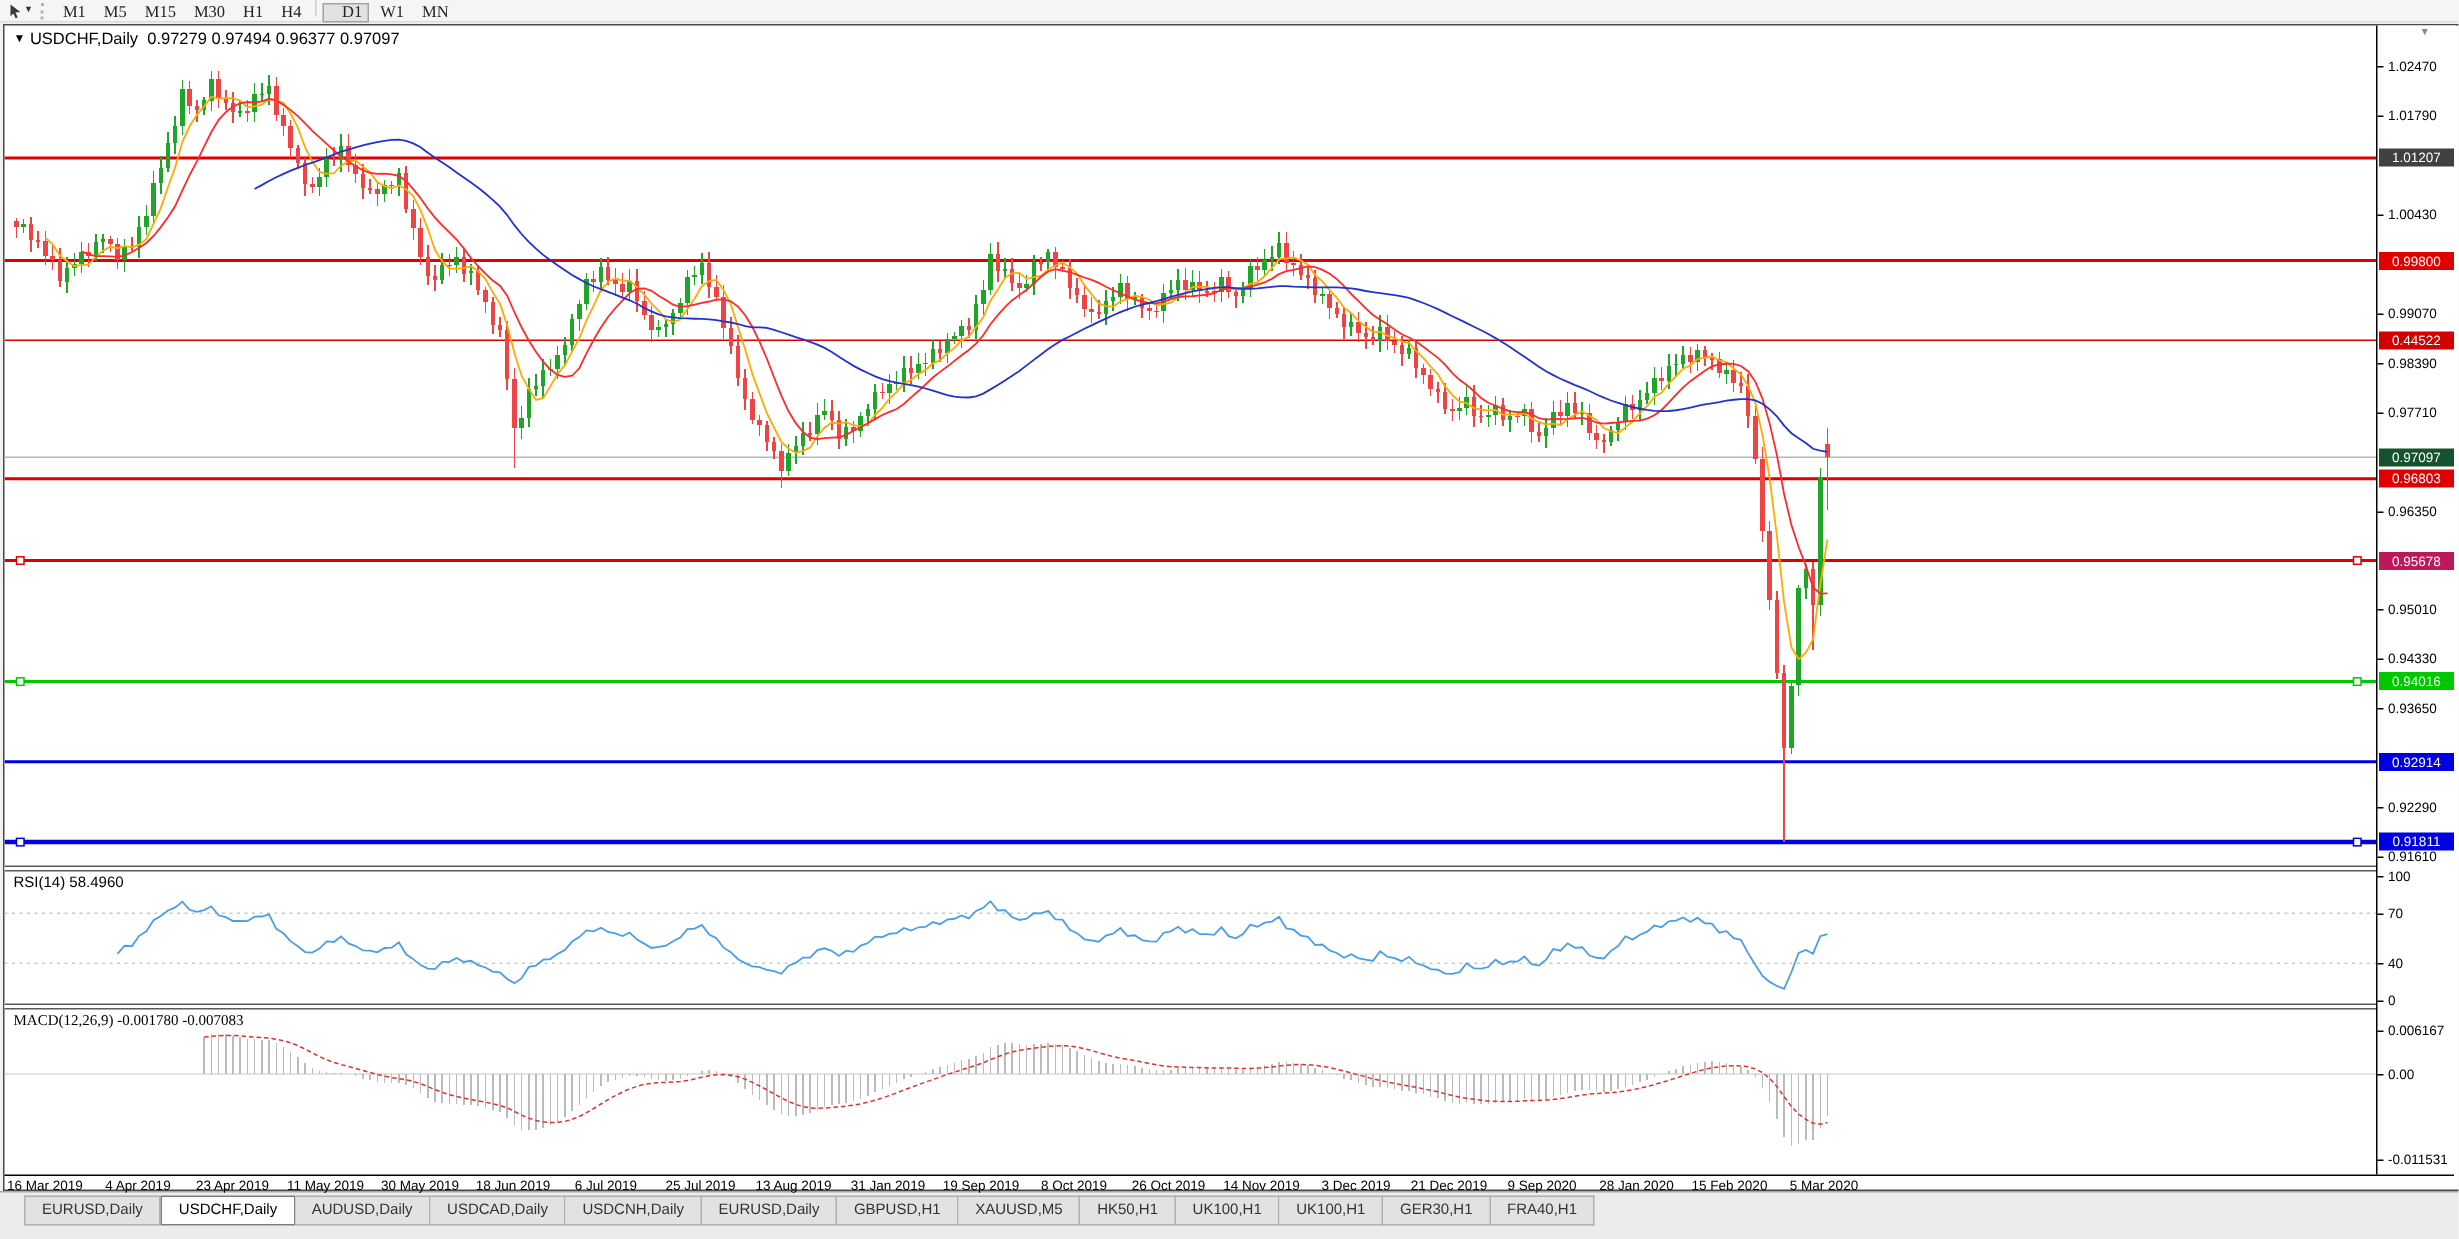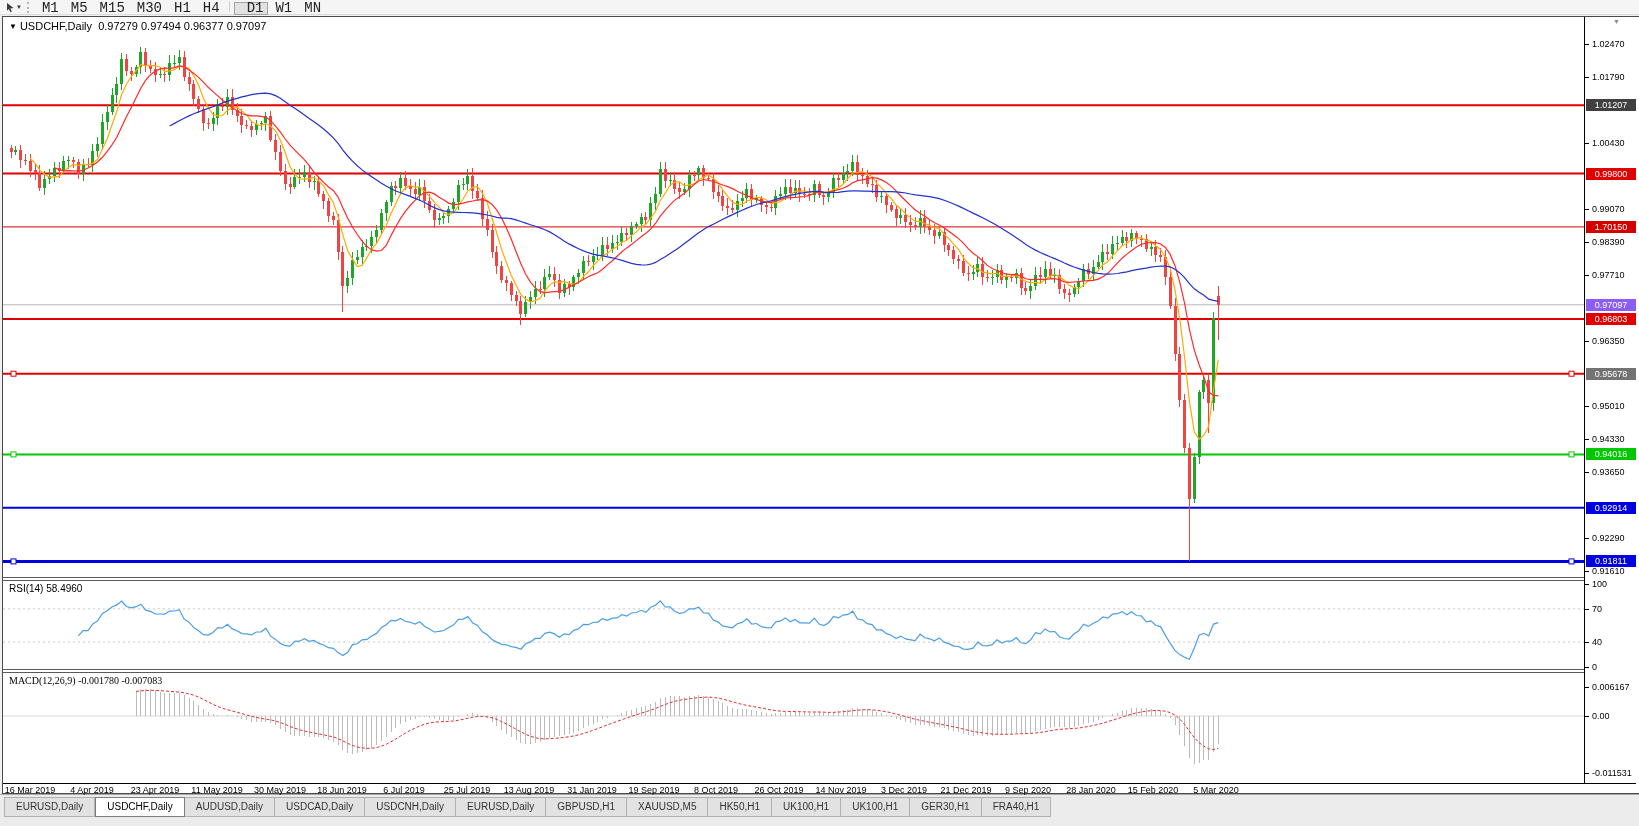--- a/index.html
+++ b/index.html
@@ -4,40 +4,40 @@
 <style>
   html,body{margin:0;padding:0;}
   body{width:1639px;height:826px;background:#f0f0f0;font-family:"Liberation Sans",sans-serif;overflow:hidden;position:relative;}
 
   
   .toolbar{position:absolute;left:0;top:0;width:1639px;height:15px;background:#f5f5f5;border-bottom:1px solid #dcdcdc;display:flex;align-items:center;padding-left:3px;box-sizing:border-box;}
   .tool-icon{display:flex;align-items:center;height:13px;padding:0 2px;cursor:default;}
   .tool-icon .caret{font-size:6px;color:#333;margin-left:1px;}
   .grip{width:3px;height:11px;border-left:2px dotted #b5b5b5;margin:0 4px 0 3px;}
   .vsep{width:1px;height:11px;background:#cfcfcf;margin:0 3px;display:inline-block;}
-  .tf-btn{font-family:Liberation Mono, monospace;font-size:14px;color:#222;background:transparent;border:1px solid transparent;height:13px;line-height:11px;padding:0 4px;margin:0 1px;cursor:default;}
+  .tf-btn{font-family:Liberation Serif, serif;font-size:11px;color:#222;background:transparent;border:1px solid transparent;height:13px;line-height:11px;padding:0 4px;margin:0 1px;cursor:default;}
   .tf-btn.active{background:#e2e2e2;border:1px solid #a3a3a3;padding-left:12px;}
 
   
   .window{position:absolute;left:2px;top:16px;width:1633px;height:776px;background:#ffffff;border:1px solid #4a4a4a;box-sizing:content-box;padding-left:17px;}
   .window svg{position:absolute;left:0;}
   .chart-title{position:absolute;left:6px;top:3px;font-size:11px;color:#000;z-index:5;white-space:pre;}
   .chart-title .tri{font-size:8px;vertical-align:1px;margin-right:3px;}
   .panel-label{position:absolute;left:6px;font-size:10px;color:#000;z-index:5;white-space:pre;}
   .divider{position:absolute;left:0;width:1633px;height:4px;background:#ffffff;border-top:1px solid #5a5a5a;border-bottom:1px solid #5a5a5a;box-sizing:border-box;z-index:4;}
   .axis-col{position:absolute;left:1581px;top:0;width:52px;height:766px;border-left:1px solid #000;z-index:6;background:#fff;}
   .tickdash{position:absolute;left:0;width:4px;height:1px;background:#000;}
   .ticklabel{position:absolute;left:7px;font-size:9px;color:#000;white-space:nowrap;}
   .badge{position:absolute;left:1px;width:50px;height:12px;font-size:9px;line-height:12px;color:#fff;text-align:center;white-space:nowrap;}
   .bottom-line{position:absolute;left:0;top:766px;width:1633px;height:1px;background:#000;z-index:7;}
   .date-label{position:absolute;top:768px;width:70px;margin-left:-35px;text-align:center;font-size:9px;color:#000;white-space:nowrap;z-index:6;}
   .shift-marker{position:absolute;top:1px;font-size:7px;color:#8a8a8a;z-index:6;}
 
   
-  .tabbar{position:absolute;left:0;top:794px;width:1639px;height:32px;background:#ececec;border-top:1px solid #a8a8a8;display:flex;align-items:flex-start;padding:2px 0 0 4px;box-sizing:border-box;}
+  .tabbar{position:absolute;left:0;top:794px;width:1639px;height:32px;background:#ececec;border-top:1px solid #a8a8a8;display:flex;align-items:flex-start;padding:2px 0 0 16px;box-sizing:border-box;}
   .tab{height:18px;line-height:17px;font-size:10px;padding:0 11px;background:#e2e2e2;border:1px solid #b0b0b0;border-left-width:0;color:#333;white-space:nowrap;cursor:default;}
   .tab:first-child{border-left-width:1px;}
   .tab.active{background:#ffffff;border-color:#7d7d7d;border-left-width:1px;color:#000;}
 </style>
 </head>
 <body>
 
 <div class="toolbar">
   <span class="tool-icon">
     <svg width="10" height="11">
@@ -391,27 +391,27 @@
       <div class="tickdash" style="top:422px"></div>
       <div class="ticklabel" style="top:417px">0.94330</div>
       <div class="tickdash" style="top:455px"></div>
       <div class="ticklabel" style="top:450px">0.93650</div>
       <div class="tickdash" style="top:521px"></div>
       <div class="ticklabel" style="top:516px">0.92290</div>
       <div class="tickdash" style="top:554px"></div>
       <div class="ticklabel" style="top:549px">0.91610</div>
       <div class="badge" style="top:82px;background:#404040">1.01207</div>
       <div class="badge" style="top:151px;background:#e00000">0.99800</div>
-      <div class="badge" style="top:204px;background:#d40000">1.70150</div>
+      <div class="badge" style="top:204px;background:#d40000">0.44522</div>
       <div class="badge" style="top:296px;background:#e00000">0.96803</div>
-      <div class="badge" style="top:351px;background:#737373">0.95678</div>
+      <div class="badge" style="top:351px;background:#be185d">0.95678</div>
       <div class="badge" style="top:431px;background:#00c800">0.94016</div>
       <div class="badge" style="top:485px;background:#0000e0">0.92914</div>
       <div class="badge" style="top:538px;background:#0000e0">0.91811</div>
-      <div class="badge" style="top:282px;background:#8b5cf6">0.97097</div>
+      <div class="badge" style="top:282px;background:#14532d">0.97097</div>
       <div class="tickdash" style="top:567px"></div>
       <div class="ticklabel" style="top:562px">100</div>
       <div class="tickdash" style="top:592px"></div>
       <div class="ticklabel" style="top:587px">70</div>
       <div class="tickdash" style="top:625px"></div>
       <div class="ticklabel" style="top:620px">40</div>
       <div class="tickdash" style="top:650px"></div>
       <div class="ticklabel" style="top:645px">0</div>
       <div class="tickdash" style="top:670px"></div>
       <div class="ticklabel" style="top:665px">0.006167</div>

